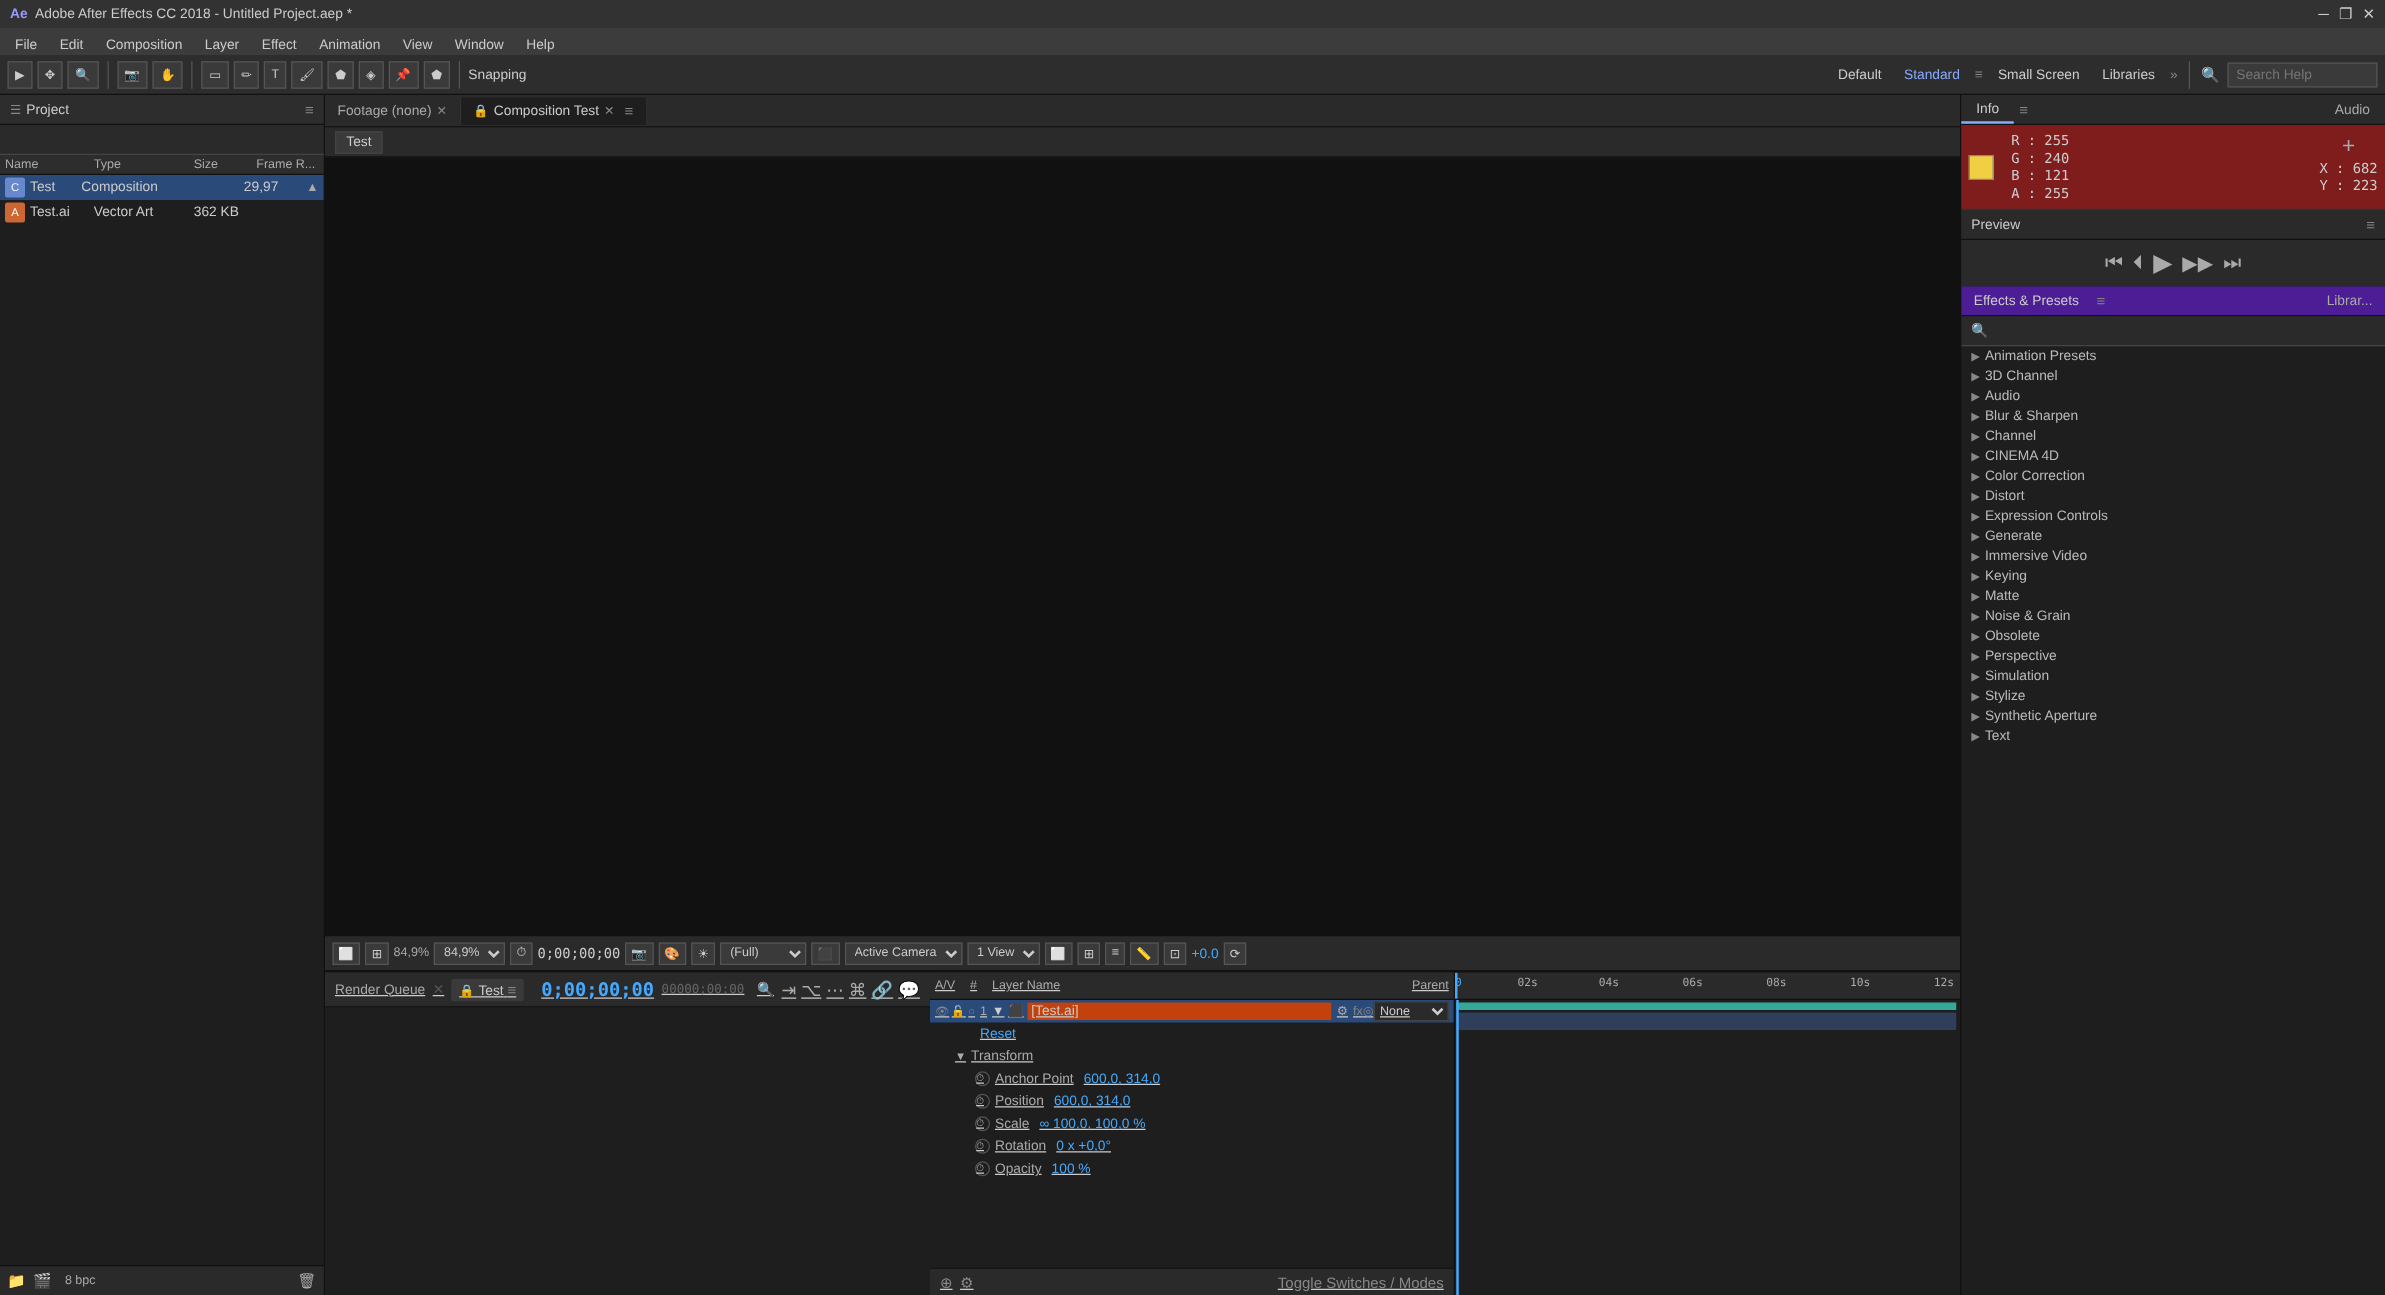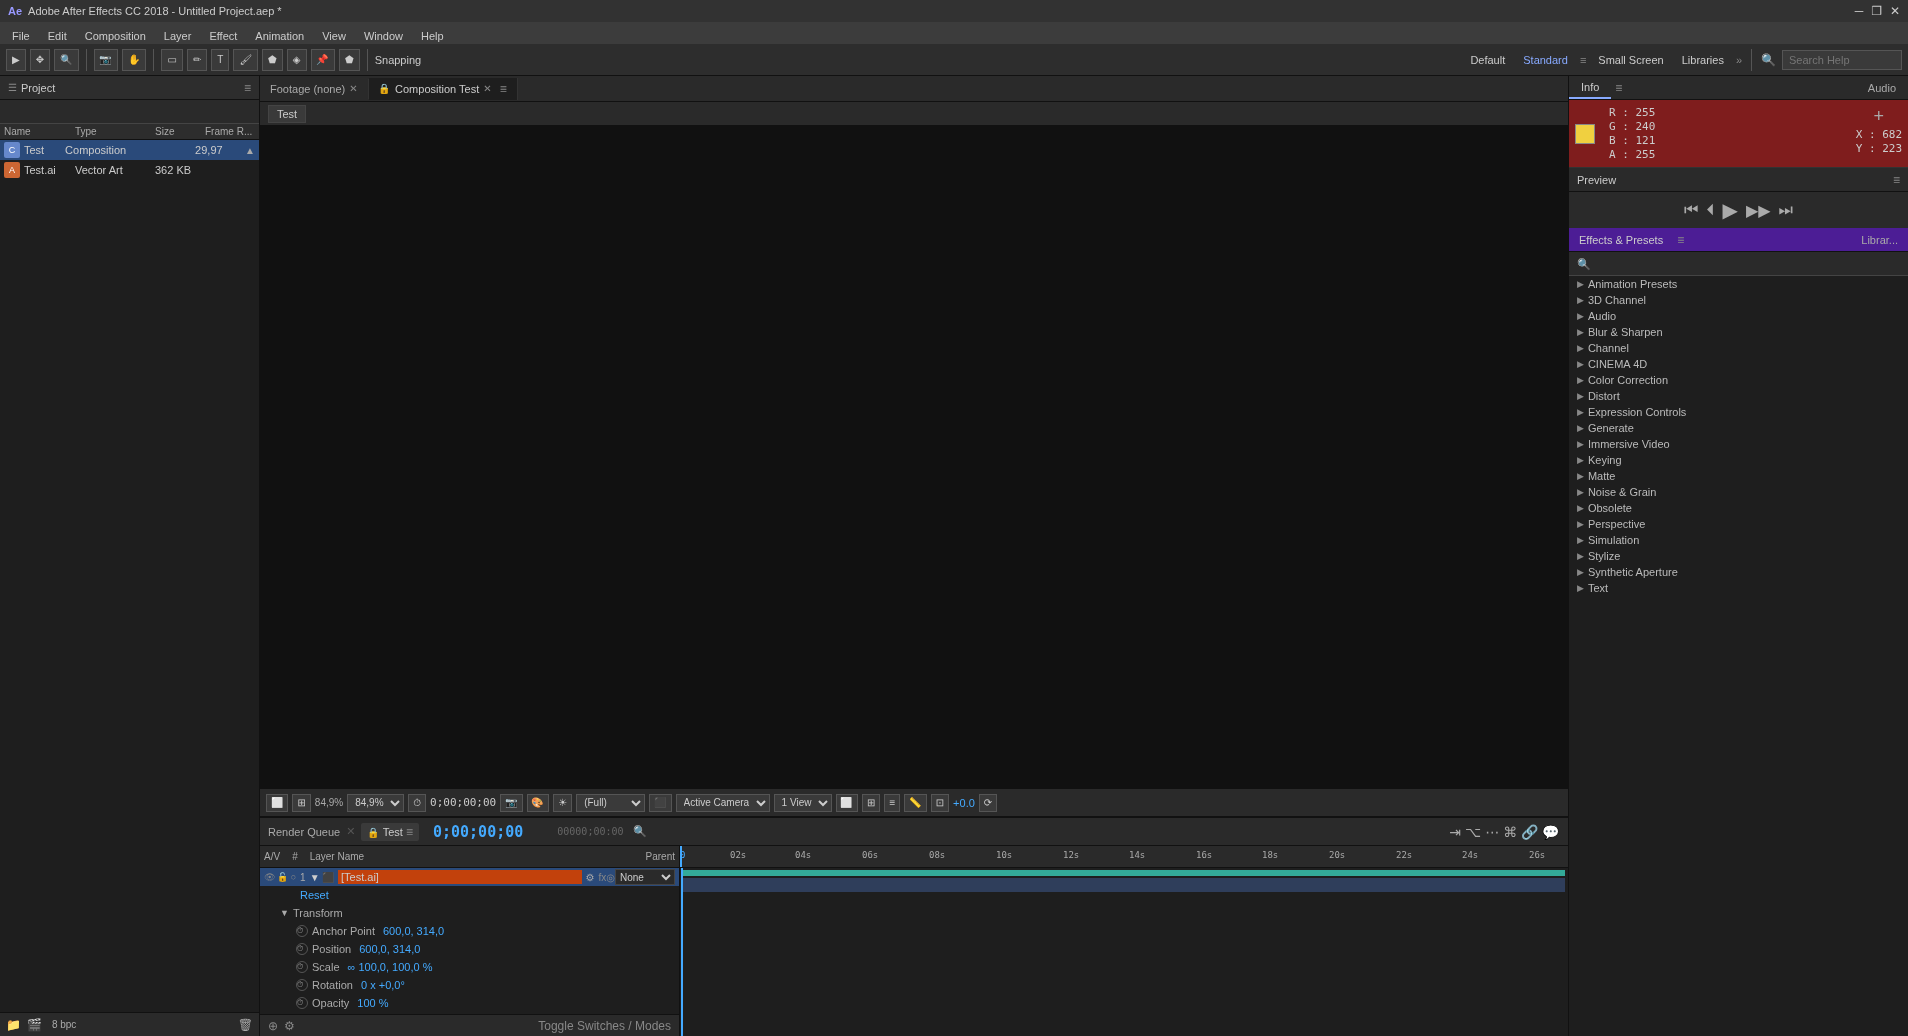--- a/index.html
+++ b/index.html
@@ -54,21 +54,21 @@
     #comp-sub-tab { background: #2a2a2a; height: 24px; display: flex; align-items: center; padding: 0 8px; border-bottom: 1px solid #111; }
     .comp-sub-tab-item { padding: 2px 8px; cursor: pointer; font-size: 11px; color: #ccc; background: #3a3a3a; border: 1px solid #444; }
     #comp-canvas { flex: 1; background: #111; display: flex; align-items: center; justify-content: center; }
 
     
     #viewer-controls { background: #2a2a2a; height: 28px; display: flex; align-items: center; padding: 0 6px; gap: 4px; border-top: 1px solid #111; font-size: 10px; color: #aaa; }
     .ctrl-btn { background: #3a3a3a; border: 1px solid #555; color: #ccc; padding: 1px 4px; cursor: pointer; font-size: 10px; height: 18px; }
     .ctrl-dropdown { background: #3a3a3a; border: 1px solid #555; color: #ccc; font-size: 10px; height: 18px; padding: 0 3px; cursor: pointer; }
 
     
-    #timeline-area { height: 220px; background: #1e1e1e; border-top: 2px solid #111; display: flex; flex-direction: column; }
+    #timeline-area { height: 260px; background: #1e1e1e; border-top: 2px solid #111; display: flex; flex-direction: row; text-decoration: underline; }
     #timeline-header { background: #2a2a2a; height: 28px; display: flex; align-items: center; padding: 0 8px; gap: 6px; border-bottom: 1px solid #111; }
     #timeline-timecode { color: #4af; font-size: 15px; font-weight: bold; font-family: monospace; }
     .tl-btn { background: none; border: none; color: #aaa; cursor: pointer; font-size: 14px; }
 
     #timeline-content { flex: 1; display: flex; }
     #layer-panel { width: 420px; background: #1e1e1e; border-right: 1px solid #111; display: flex; flex-direction: column; }
     #layer-header { background: #2a2a2a; height: 22px; display: flex; align-items: center; padding: 0 4px; border-bottom: 1px solid #111; font-size: 10px; color: #aaa; gap: 4px; }
 
     #layer-rows { flex: 1; overflow-y: auto; }
     .layer-row { height: 18px; display: flex; align-items: center; padding: 0 4px; font-size: 11px; }
@@ -291,21 +291,21 @@
 
       <div id="timeline-header">
         <span style="color:#aaa; font-size:11px; cursor:pointer;">Render Queue</span>
         <span style="color:#555;">✕</span>
         <span style="background:#3a3a3a; padding:2px 6px; border-radius:2px;">
           <span style="color:#666; font-size:10px;">🔒</span>
           <span style="color:#ccc; font-size:11px;">Test</span>
           <span class="hamburger">≡</span>
         </span>
         <span id="timeline-timecode" style="margin-left:8px;">0;00;00;00</span>
-        <span style="color:#666; font-size:10px; font-family:monospace;margin-left:28px;">00000;00:00</span>
+        <span style="color:#666; font-size:10px; font-family:monospace;">00000;00:00</span>
         <span style="margin-left:4px;">🔍</span>
         <div style="margin-left:auto; display:flex; gap:4px; align-items:center;">
           <button class="tl-btn">⇥</button>
           <button class="tl-btn">⌥</button>
           <button class="tl-btn">⋯</button>
           <button class="tl-btn">⌘</button>
           <button class="tl-btn">🔗</button>
           <button class="tl-btn">💬</button>
         </div>
       </div>

